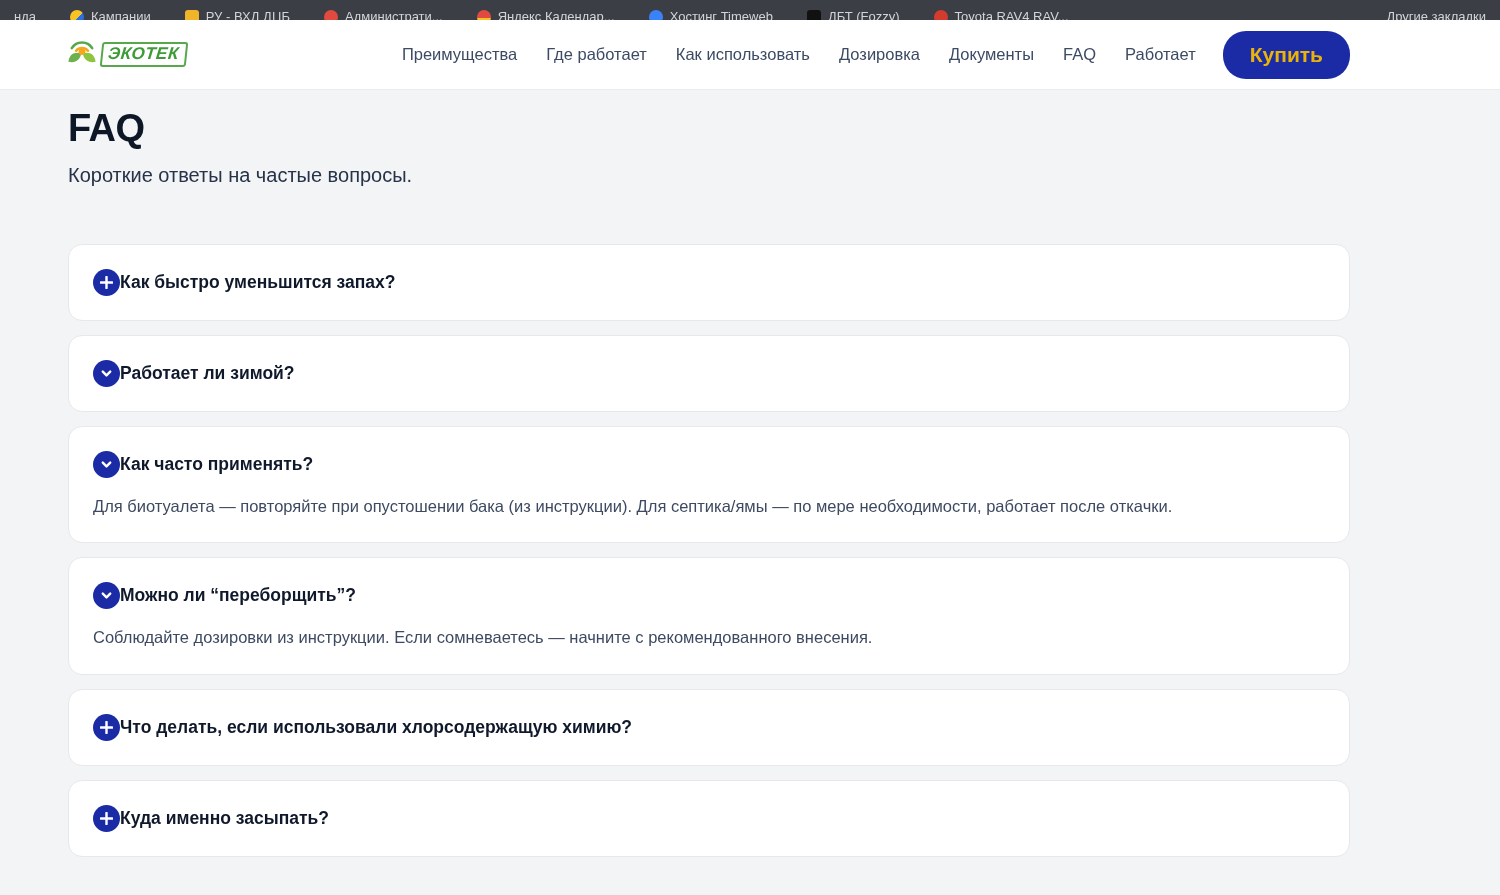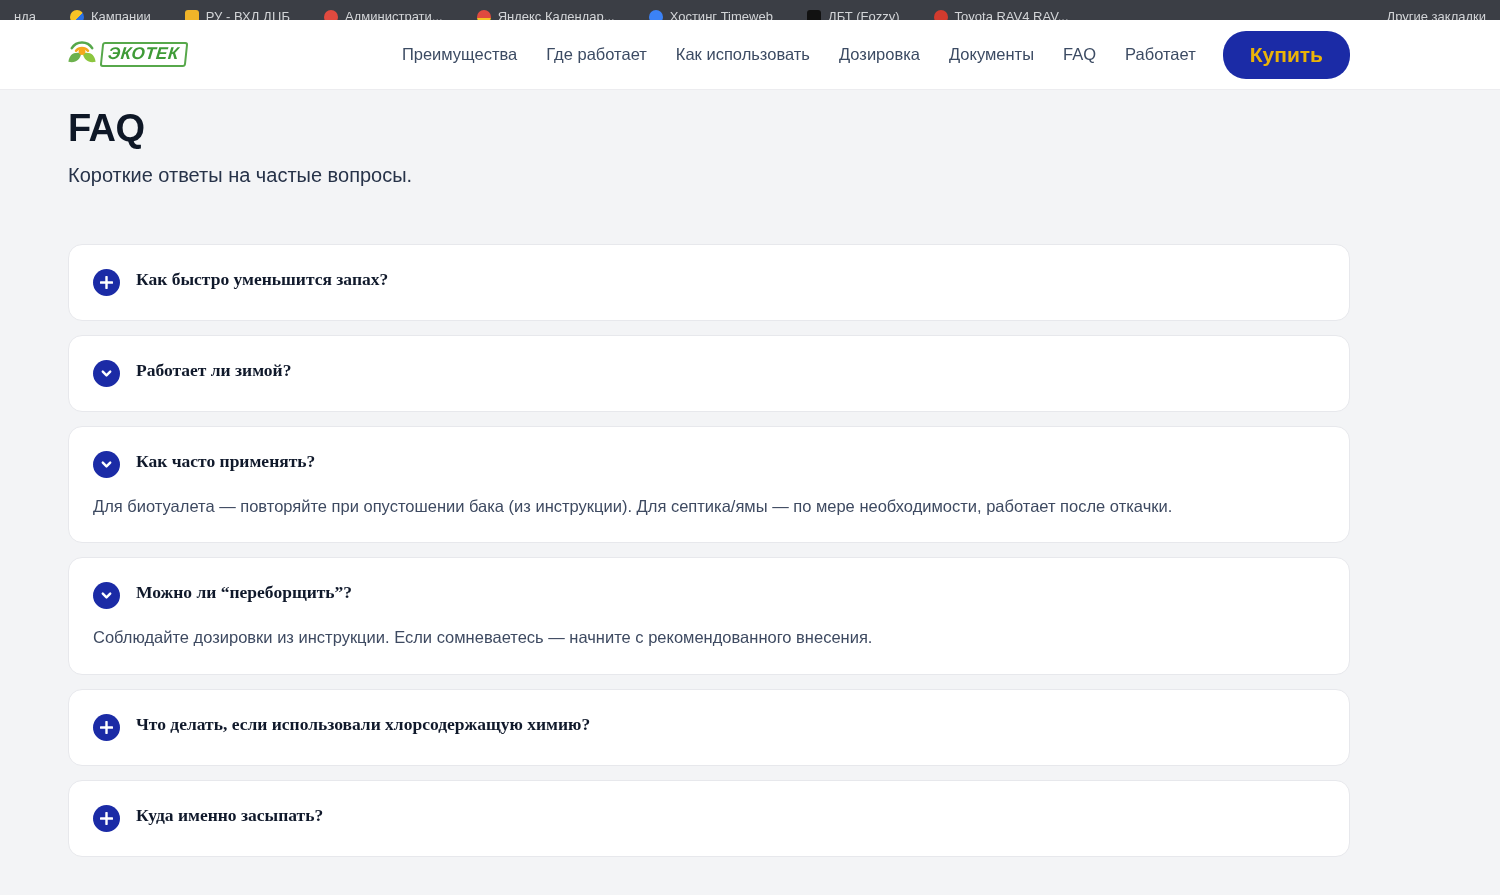--- a/index.html
+++ b/index.html
@@ -116,24 +116,22 @@
 
   .faq-card {
     background: #ffffff;
     border: 1px solid #e7e8ec;
     border-radius: 14px;
     padding: 24px;
     margin-bottom: 14px;
   }
   .faq-head {
     display: flex;
-    align-items: flex-start;
-    gap: 16px;
-    cursor: pointer;
-    font-family: Liberation Serif, serif;
+    align-items: center;
+    cursor: pointer;
   }
   .faq-toggle {
     width: 27px; height: 27px;
     border-radius: 50%;
     background: #1b2ba6;
     display: inline-flex;
     align-items: center;
     justify-content: center;
     flex: 0 0 auto;
   }

